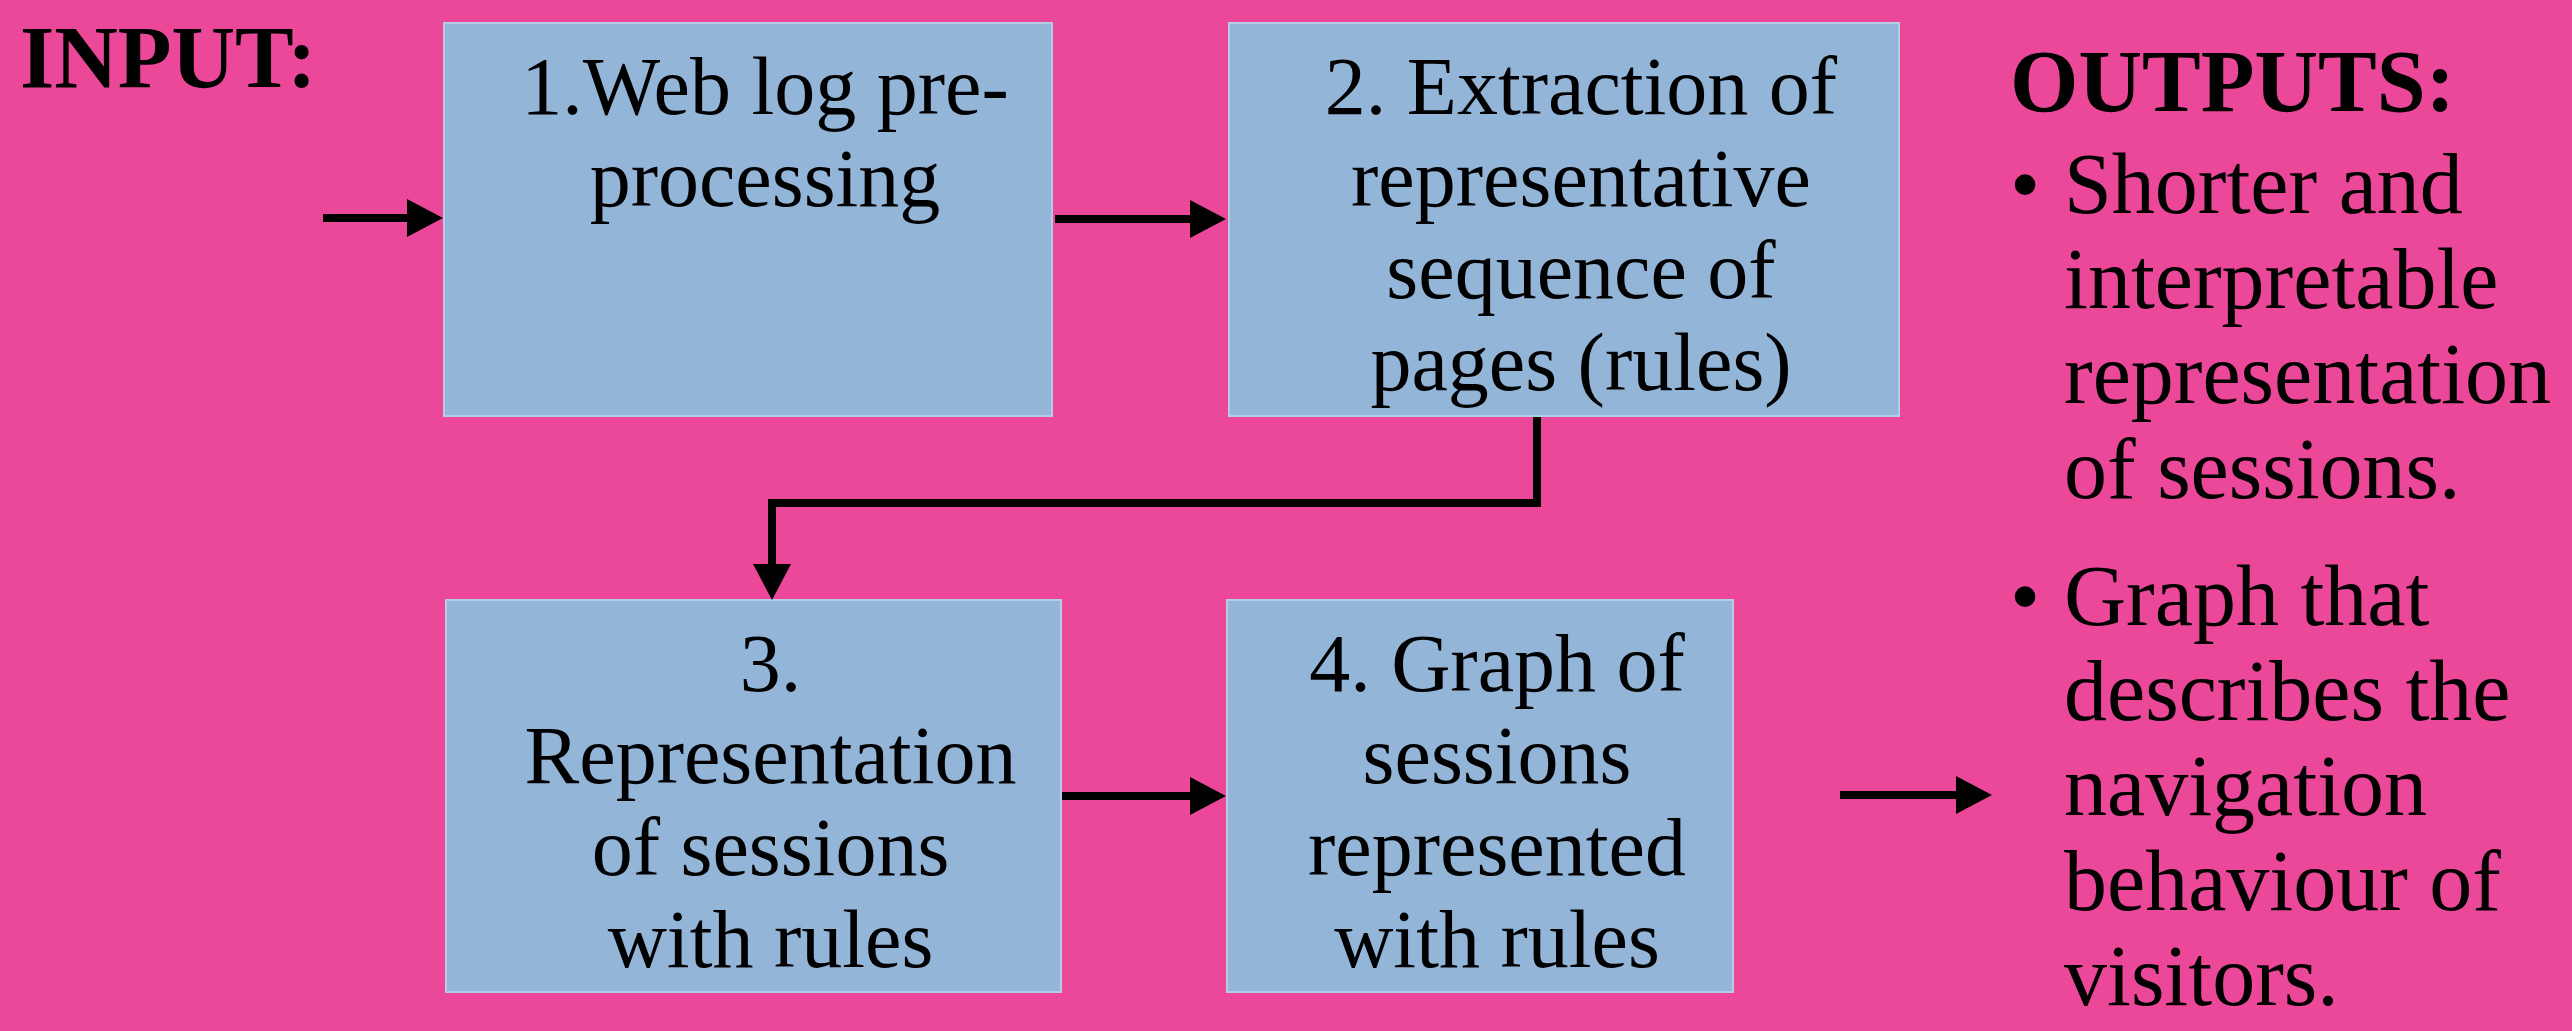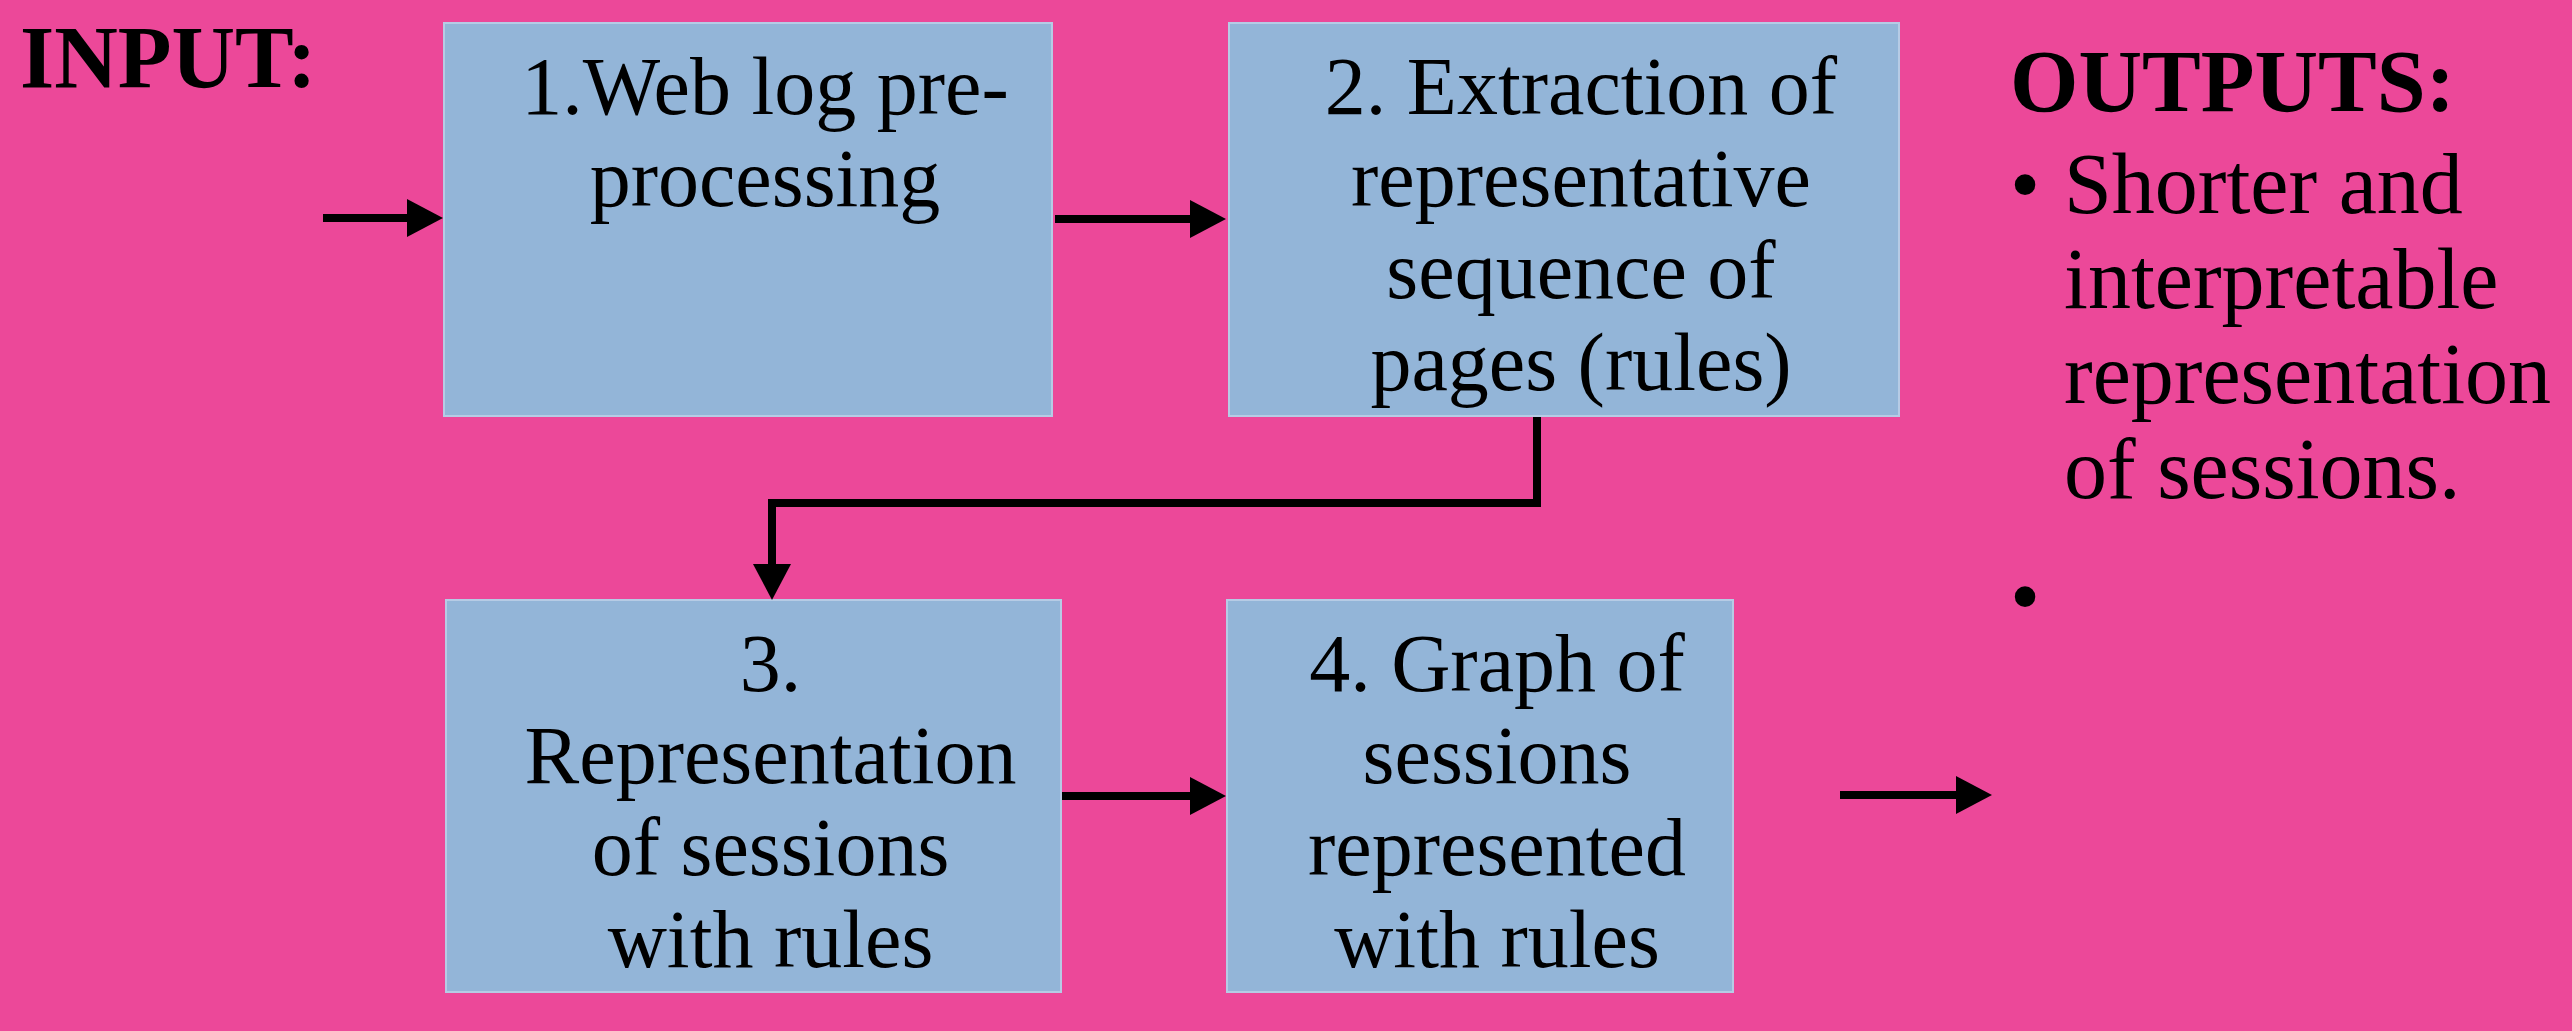--- a/index.html
+++ b/index.html
@@ -179,15 +179,20 @@
   <div class="bullet-row bullet1">
     <span class="dot">•</span>
     <span class="bullet-text prelines">Shorter and
 interpretable
 representation
 of sessions.</span>
   </div>
 
   <div class="bullet-row bullet2">
     <span class="dot">•</span>
+    <span class="bullet-text prelines">Graph that
+describes the
+navigation
+behaviour of
+visitors.</span>
   </div>
 
 </div>
 
 </body></html>

